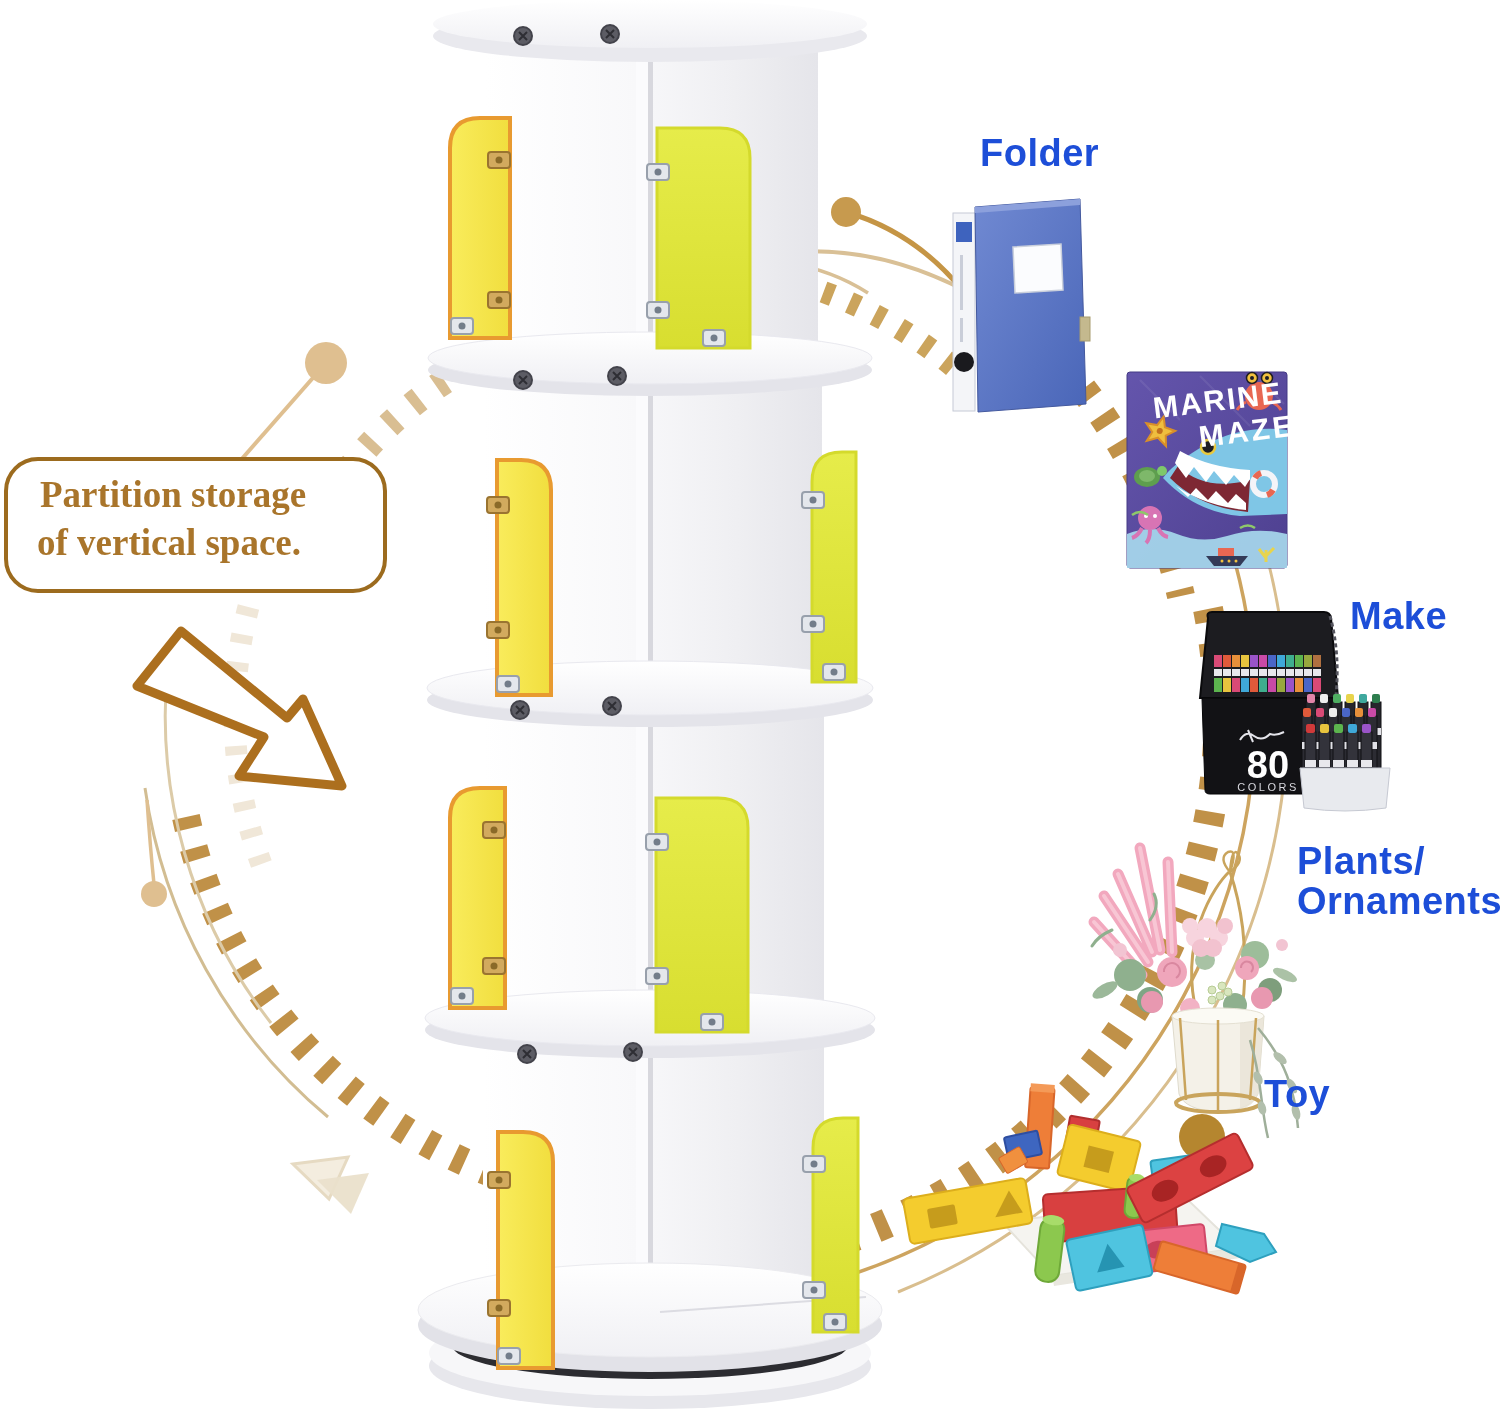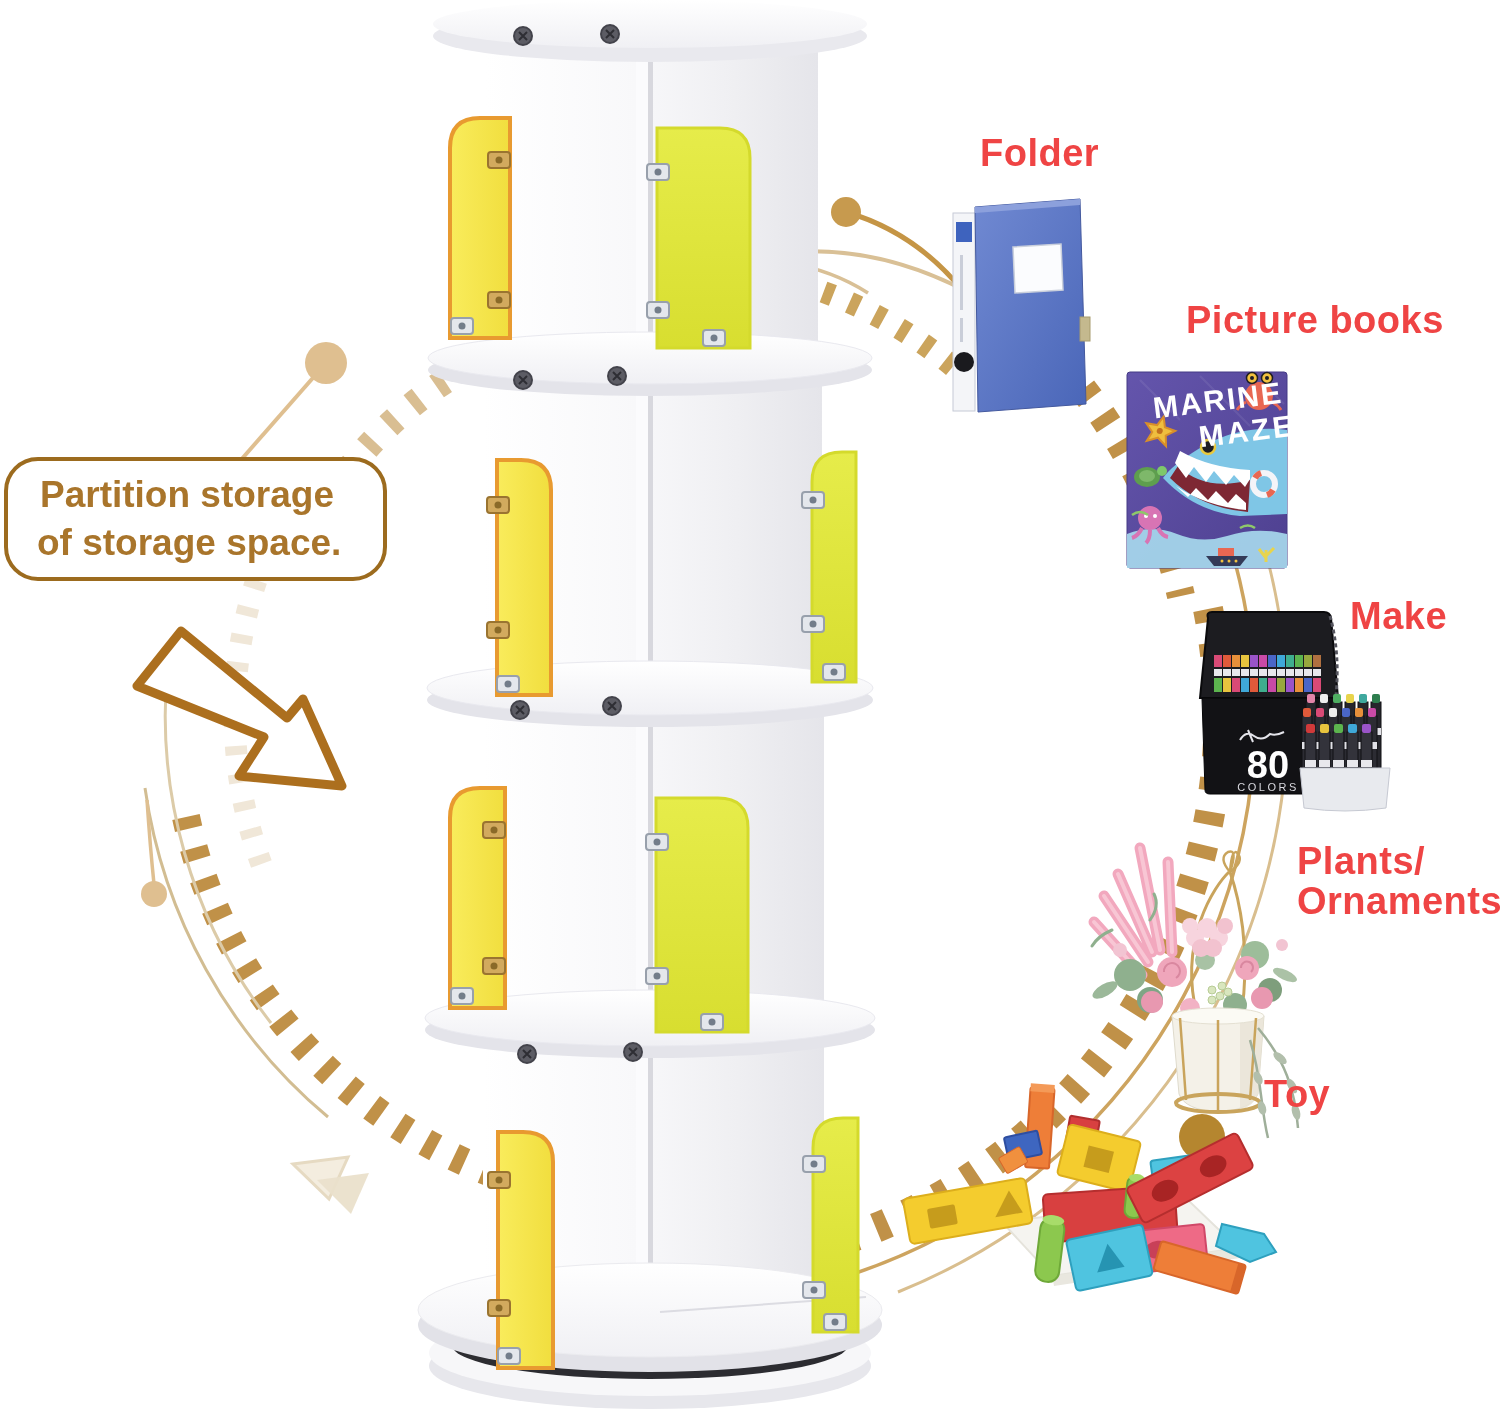--- a/index.html
+++ b/index.html
@@ -1,23 +1,23 @@
 <!DOCTYPE html>
 <html><head>
 <meta charset="utf-8">
 <style>
   html,body{margin:0;padding:0;background:#ffffff;}
   .canvas{position:relative;width:1500px;height:1426px;background:#ffffff;overflow:hidden;
           font-family:"Liberation Sans",sans-serif;}
   .scene{position:absolute;left:0;top:0;z-index:1;}
   .label{position:absolute;z-index:5;font-weight:700;font-size:38px;line-height:40px;
-         color:#ef4444;white-space:nowrap;letter-spacing:0.5px;}
+         color:#1d4ed8;white-space:nowrap;letter-spacing:0.5px;}
   .callout{position:absolute;z-index:5;left:4px;top:457px;width:354px;
            border:4px solid #9C6B1E;border-radius:34px;background:#ffffff;
-           padding:10px 6px 10px 15px;}
+           padding:10px 6px 22px 15px;font-family:Liberation Serif, serif;}
   .callout span{display:block;font-weight:700;font-size:37px;line-height:48px;color:#A9752B;
                 white-space:nowrap;}
   .callout .l1{margin-left:17px;}
   .callout .l3{margin-left:14px;}
 </style>
 </head>
 <body>
 
 <div class="canvas">
 
@@ -478,25 +478,24 @@
     <path d="M1222 1224 L1264 1234 L1276 1252 L1250 1262 L1216 1246 Z" fill="#4FC4E0" stroke="#2EA0BE" stroke-width="2"></path>
     <g transform="rotate(16 1198 1266)">
           <rect x="1156" y="1252" width="88" height="30" rx="3" fill="#EE7E38" stroke="#D8662A" stroke-width="2"></rect>
           <rect x="1236" y="1252" width="8" height="30" fill="#D8662A"></rect>
         </g>
   </g>
 </svg>
 
 <div class="callout">
   <span class="l1">Partition storage</span>
-  <span class="l3">of storage space.</span>
+  <span class="l3">of vertical space.</span>
 </div>
 
 <div class="label" style="left:980px;top:133px;">Folder</div>
-<div class="label" style="left:1186px;top:300px;">Picture books</div>
 <div class="label" style="left:1350px;top:596px;">Make</div>
 <div class="label" style="left:1297px;top:841px;">
   <span style="display:block;">Plants/</span>
   <span style="display:block;">Ornaments</span>
 </div>
 <div class="label" style="left:1264px;top:1074px;">Toy</div>
 
 </div>
 
 </body></html>

